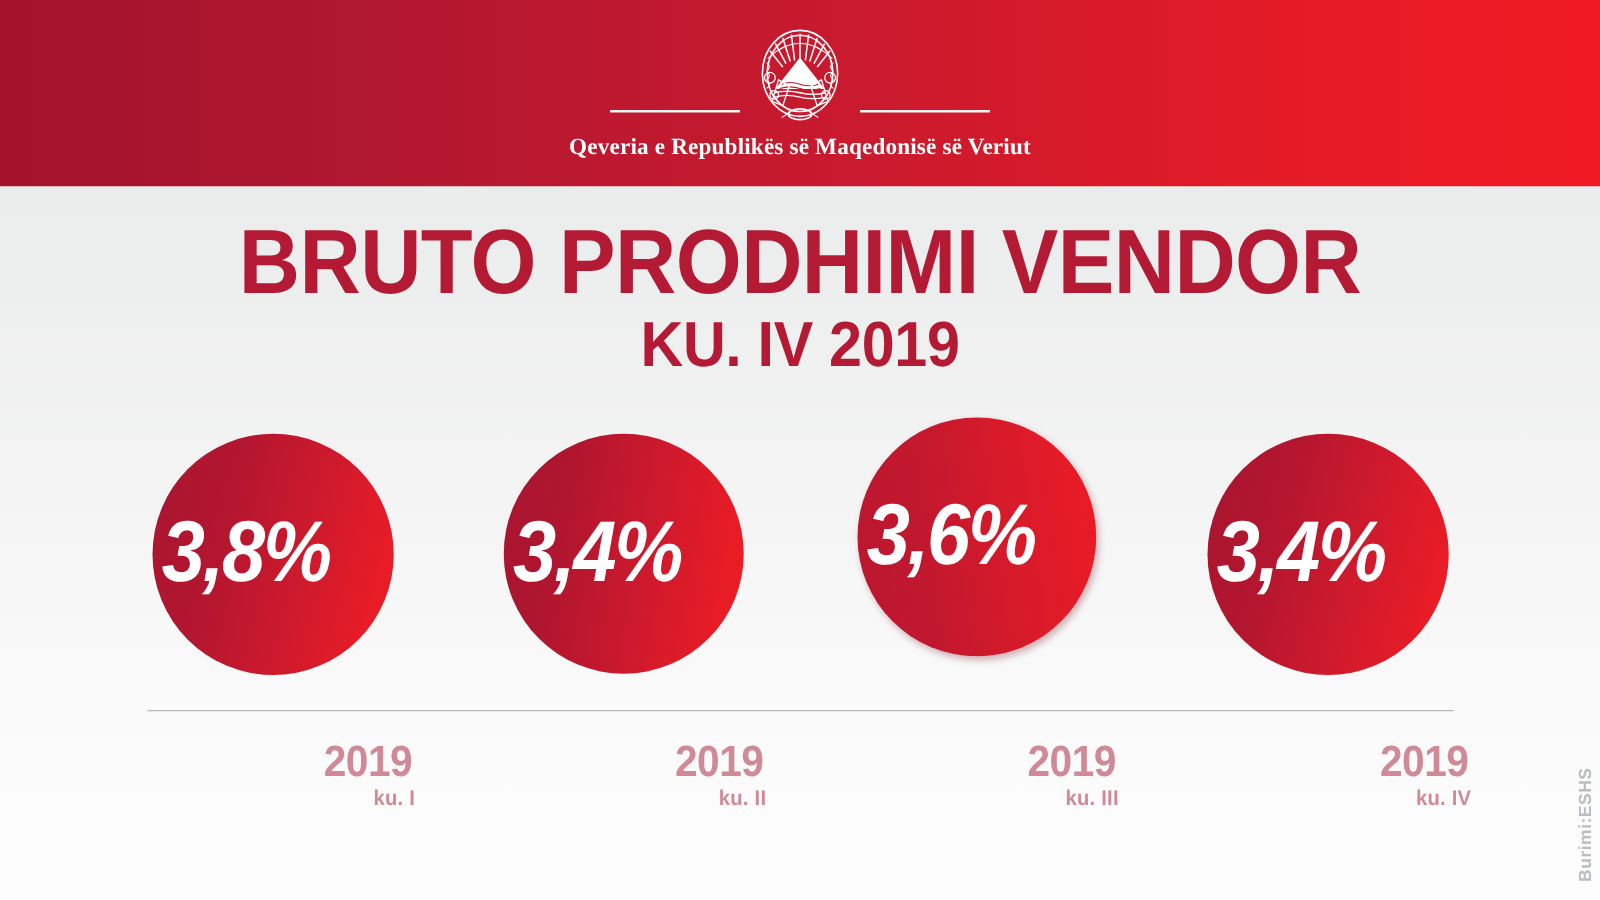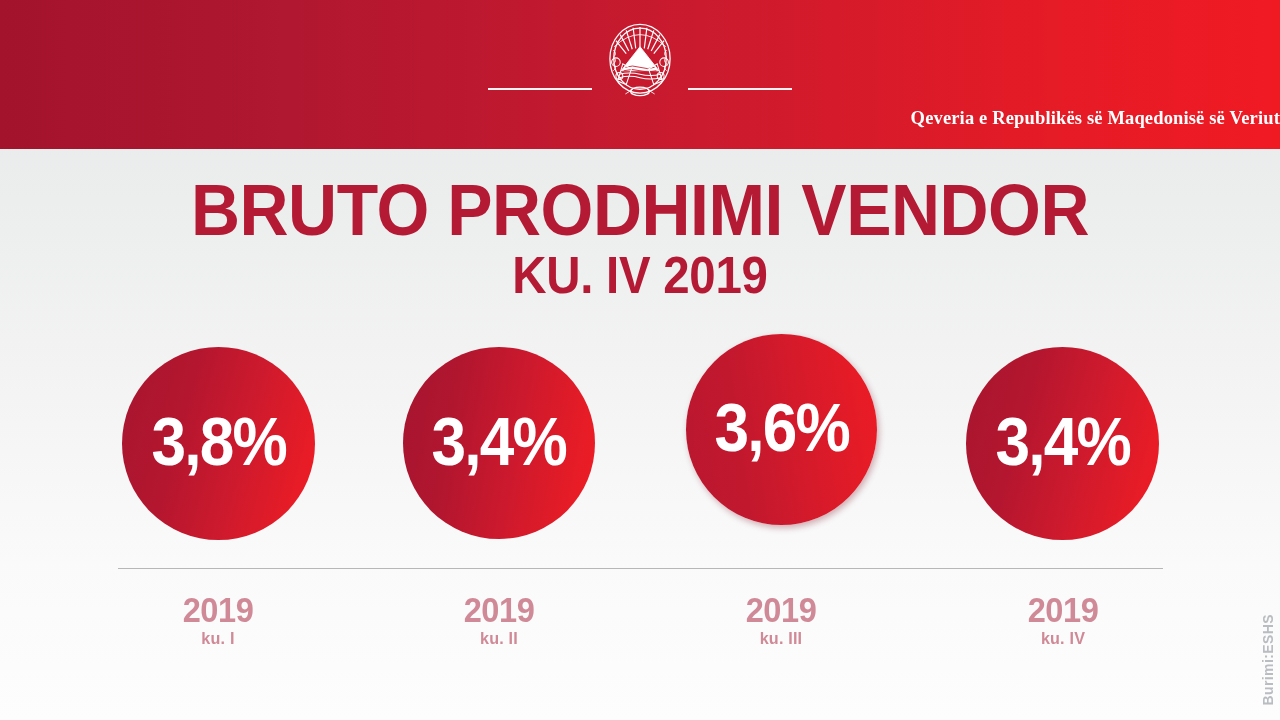--- a/index.html
+++ b/index.html
@@ -24,21 +24,21 @@
     width:86px; height:86px;
   }
   #emblem-wrap svg { display:block; width:86px; height:86px; }
   .hdr-rule {
     position:absolute; top:88px; height:2px; background:#ffffff; opacity:.95;
   }
   #hdr-rule-left  { left:488px; width:104px; }
   #hdr-rule-right { left:688px; width:104px; }
   #gov-title {
     position:absolute; left:0; top:108px; width:1280px;
-    text-align:right; color:#ffffff;
+    text-align:center; color:#ffffff;
     font-family:"Liberation Serif", serif;
     font-weight:bold; font-size:18.5px; letter-spacing:.15px;
     white-space:nowrap;
   }
 
   
   #title-main {
     position:absolute; left:0; top:172px; width:1280px; text-align:center;
     color:#b51a35;
     font-family:"Liberation Sans Narrow","Liberation Sans", sans-serif;
@@ -53,21 +53,21 @@
     font-weight:bold; font-size:51px; line-height:56px;
     letter-spacing:-0.3px; transform:scaleX(.93); transform-origin:center top;
     white-space:nowrap;
   }
 
   
   #circles { position:absolute; left:0; top:0; width:1280px; height:720px; }
   .stat { position:absolute; }
   .bubble {
     position:absolute; border-radius:50%;
-    display:flex; align-items:center; justify-content:center;
+    display:flex; align-items:center; justify-content:flex-start;font-style:italic;
   }
   .bubble .val {
     color:#ffffff;
     font-family:"Liberation Sans Narrow","Liberation Sans", sans-serif;
     font-weight:bold;
     letter-spacing:-2px;
     transform:scaleX(.9);
     white-space:nowrap;
     position:relative; top:-2px;
   }
@@ -90,21 +90,21 @@
     background:linear-gradient(105deg, #a8152f 0%, #b4162f 30%, #cf1a2d 60%, #e81c26 88%, #ef1d24 100%); }
   #stat-3 .val { font-size:69px; }
 
   
   #divider {
     position:absolute; left:118px; top:568px; width:1045px; height:1px;
     background:#b6b7b8;
   }
 
   
-  .axis-label { position:absolute; width:240px; text-align:center; }
+  .axis-label { position:absolute; width:240px; text-align:right; }
   .axis-year {
     color:#d08a97;
     font-family:"Liberation Sans Narrow","Liberation Sans", sans-serif;
     font-weight:bold; font-size:35px; line-height:36px;
     letter-spacing:-0.5px; transform:scaleX(.93);
   }
   .axis-quarter {
     color:#d08a97;
     font-family:"Liberation Sans Narrow","Liberation Sans", sans-serif;
     font-weight:bold; font-size:17px; line-height:22px;

